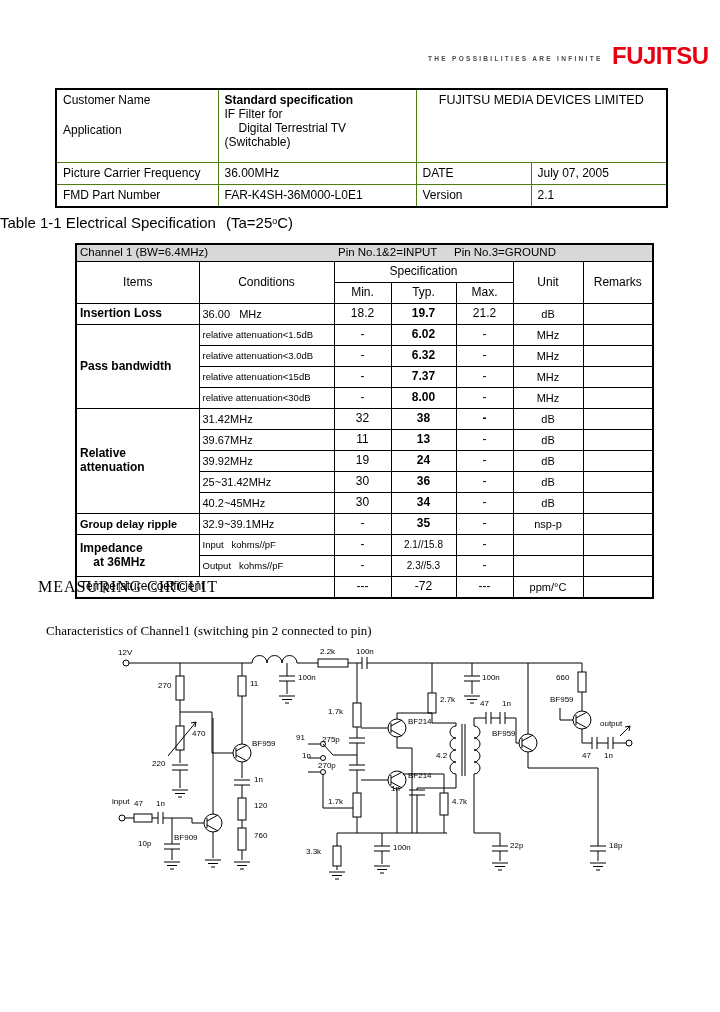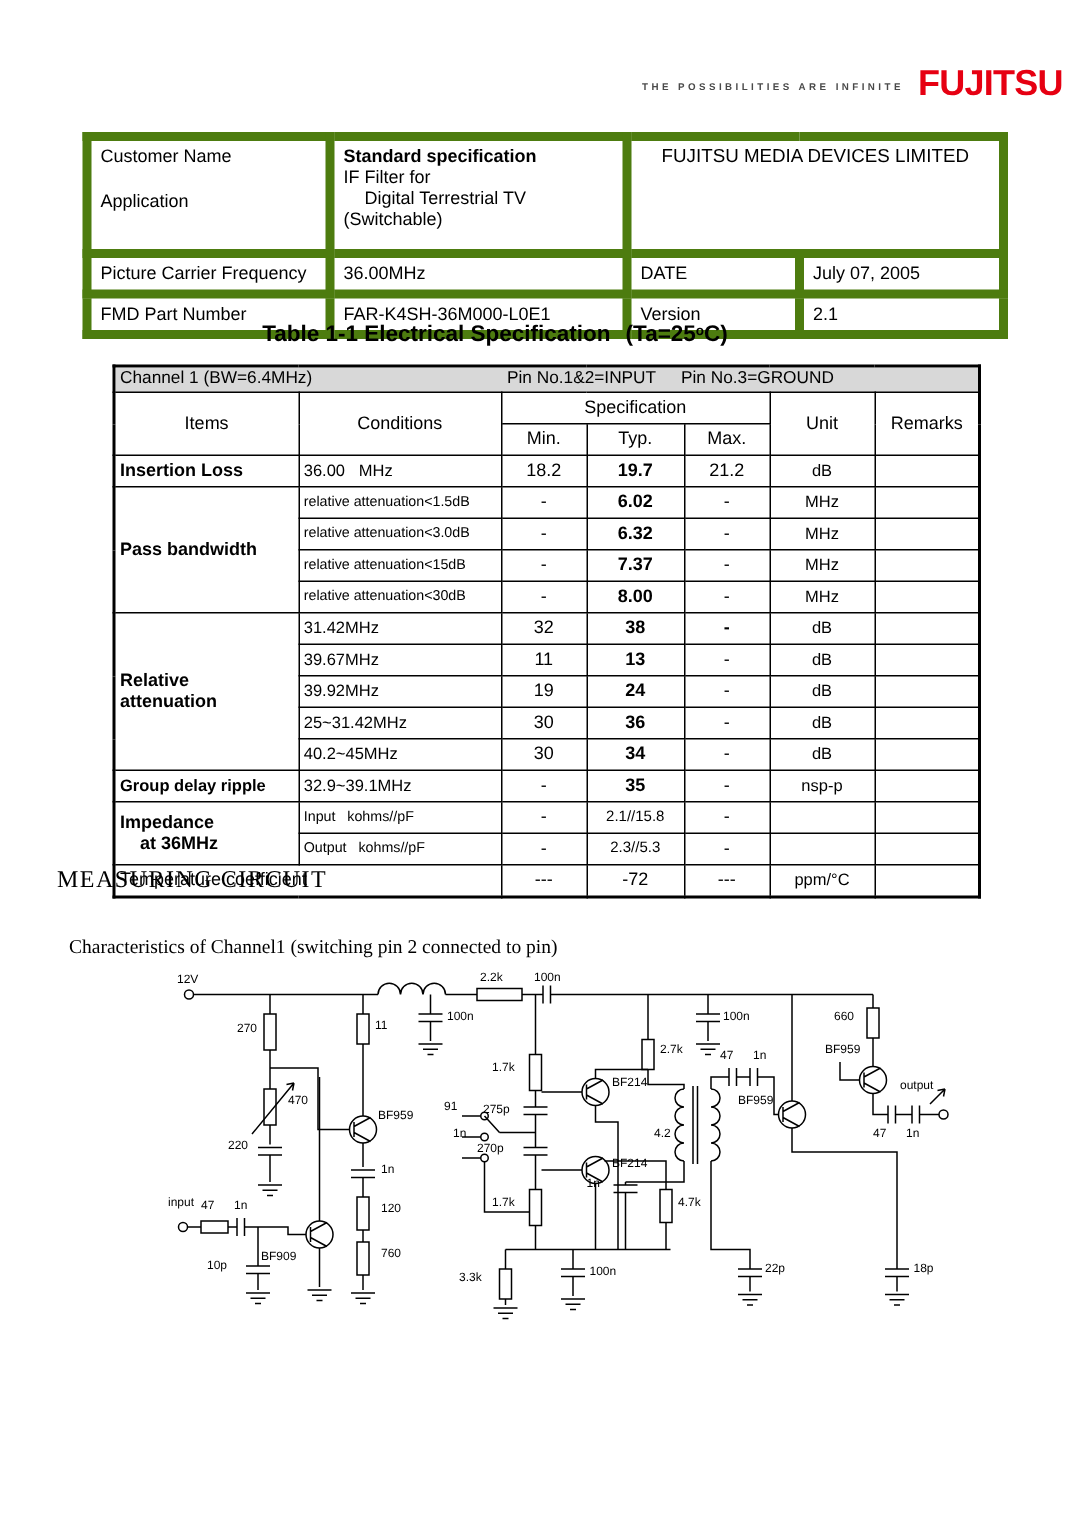--- a/index.html
+++ b/index.html
@@ -2,29 +2,29 @@
 <html><head>
 <meta charset="utf-8">
 <style>
   html,body{margin:0;padding:0;background:#fff;}
   body{width:720px;height:1012px;position:relative;font-family:"Liberation Sans",sans-serif;color:#000;}
   
   .tagline{position:absolute;top:55px;left:428px;font-size:6.5px;font-weight:bold;letter-spacing:2.3px;color:#4a4a4a;}
   .logo{position:absolute;top:42px;left:612px;font-size:24px;font-weight:bold;color:#e60012;letter-spacing:-0.5px;}
   
   table.hdr{position:absolute;left:55px;top:88px;width:611px;border-collapse:collapse;border:2px solid #000;font-size:12px;table-layout:fixed;}
-  table.hdr td{border:6px solid #4d7c0f;padding:3px 6px;vertical-align:top;overflow:hidden;}
+  table.hdr td{border:1px solid #4d7c0f;padding:3px 6px;vertical-align:top;overflow:hidden;}
   table.hdr tr.r1 td{height:66px;}
   table.hdr tr.r2 td,table.hdr tr.r3 td{height:15px;margin-left:28px;}
   .app{margin-top:16px;}
   .b{font-weight:bold;}
   .ind{margin-left:14px;}
   td.company{text-align:center;vertical-align:middle;font-size:12.5px;}
   
-  .tbl-title{position:absolute;left:0;top:214px;width:660px;text-align:center;font-weight:bold;font-size:15px;}
+  .tbl-title{position:absolute;left:0;top:214px;width:660px;font-weight:normal;font-size:15px;}
   .tbl-title .gap{margin-left:10px;}
   .sup{font-size:9px;vertical-align:4px;}
   
   table.spec{position:absolute;left:75px;top:243px;width:577px;border-collapse:collapse;border:2px solid #000;font-size:12px;table-layout:fixed;}
   table.spec td{border:1px solid #000;padding:0 3px;height:20px;overflow:hidden;line-height:1.15;}
   tr.bandrow td{background:#d8d8d8;font-size:11.5px;height:16px;}
   .bandflex{display:flex;align-items:center;}
   .bandflex .s1{flex:0 0 258px;}
   .bandflex .s2{flex:0 0 116px;}
   td.hc{text-align:center;vertical-align:middle;height:15px;}

